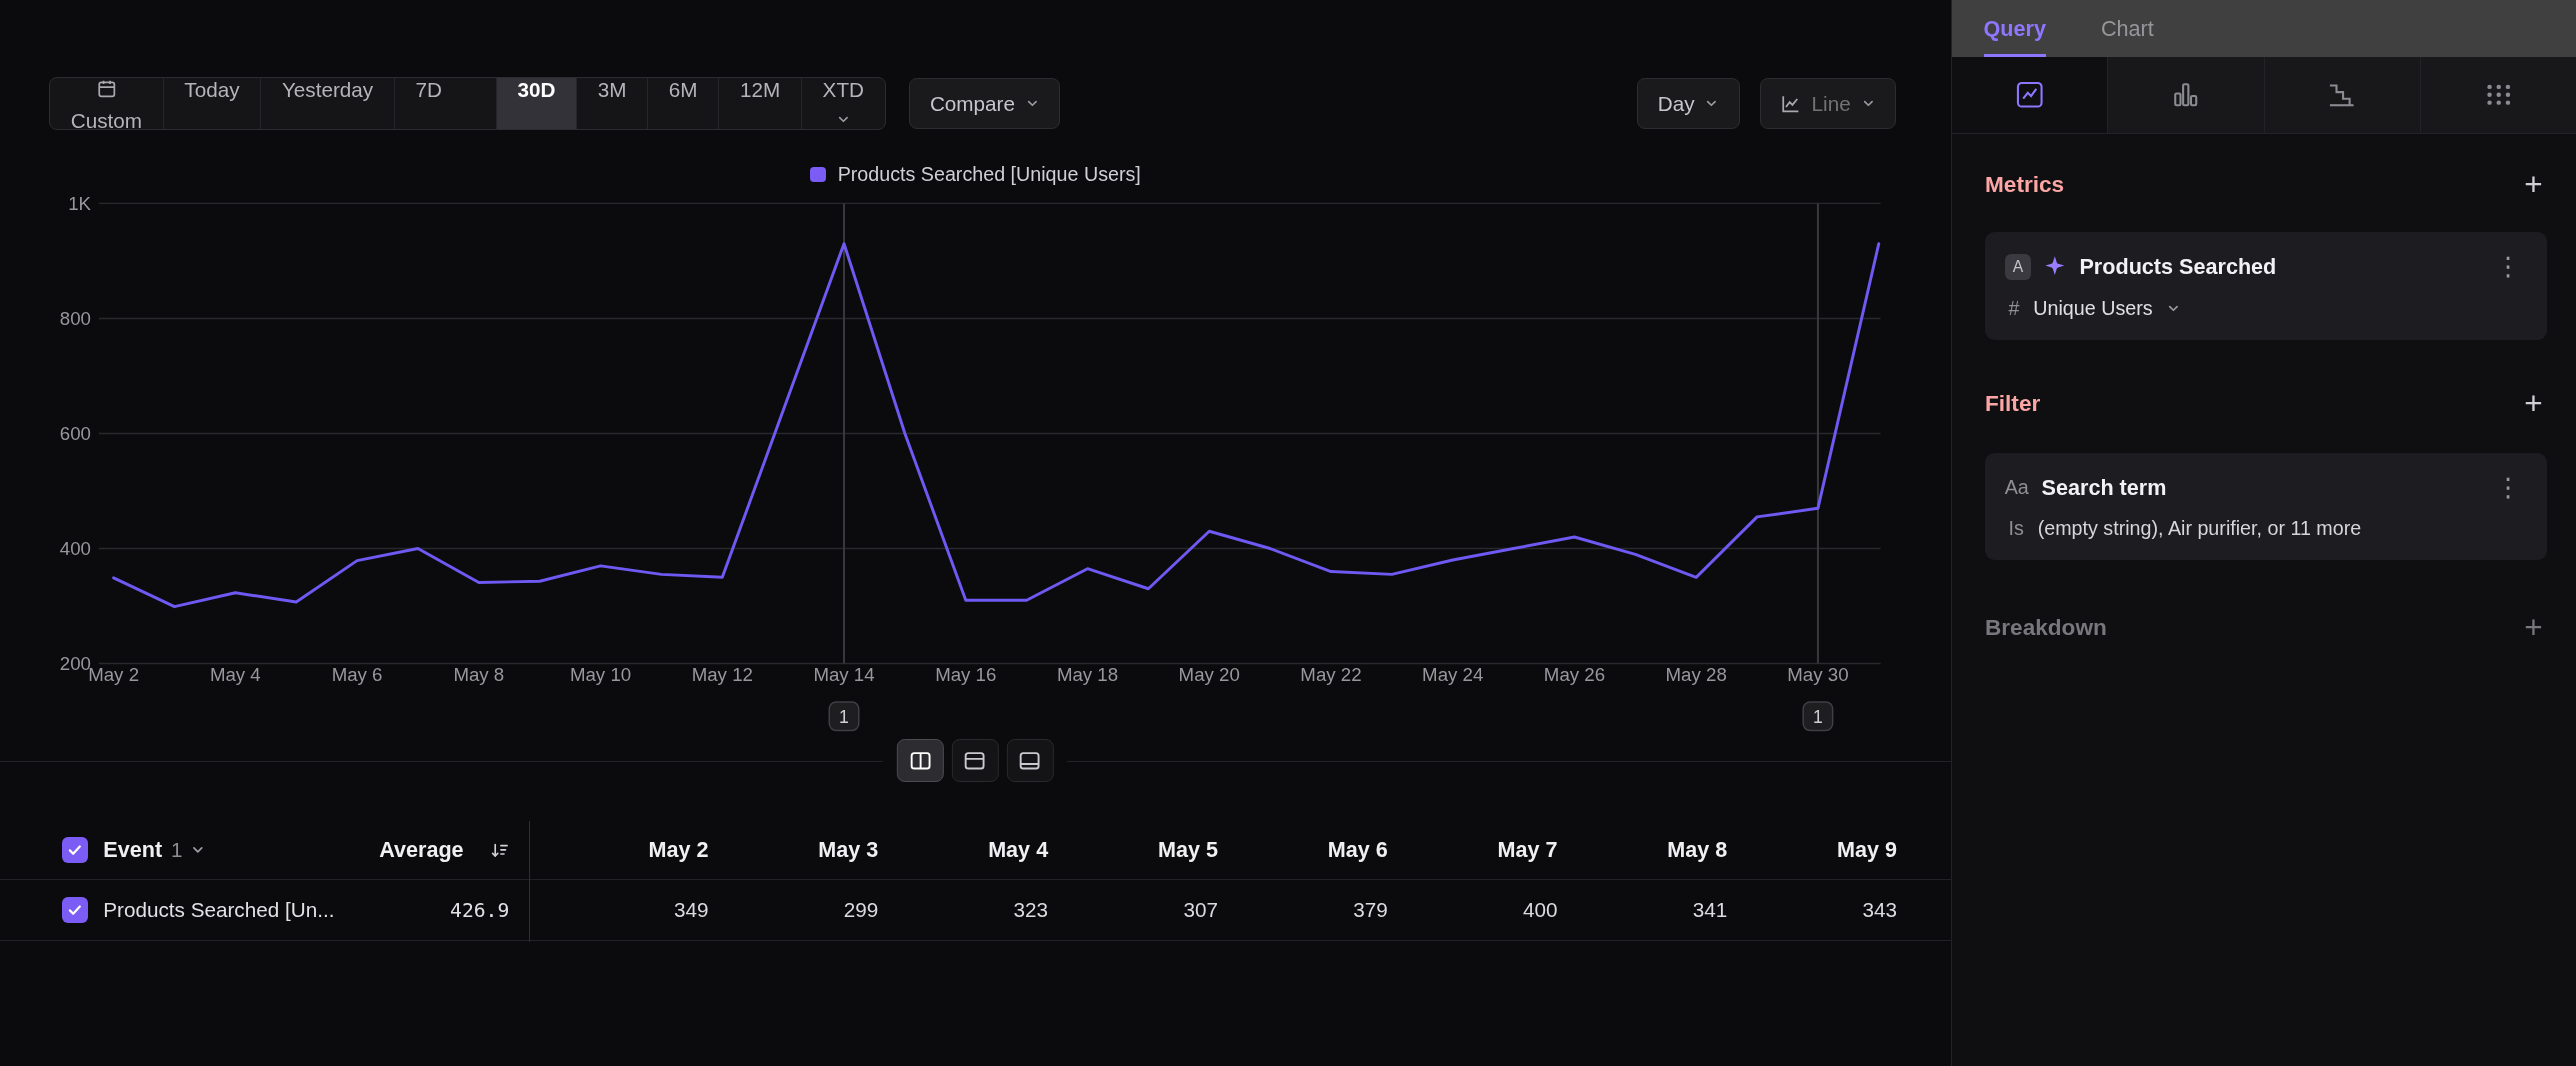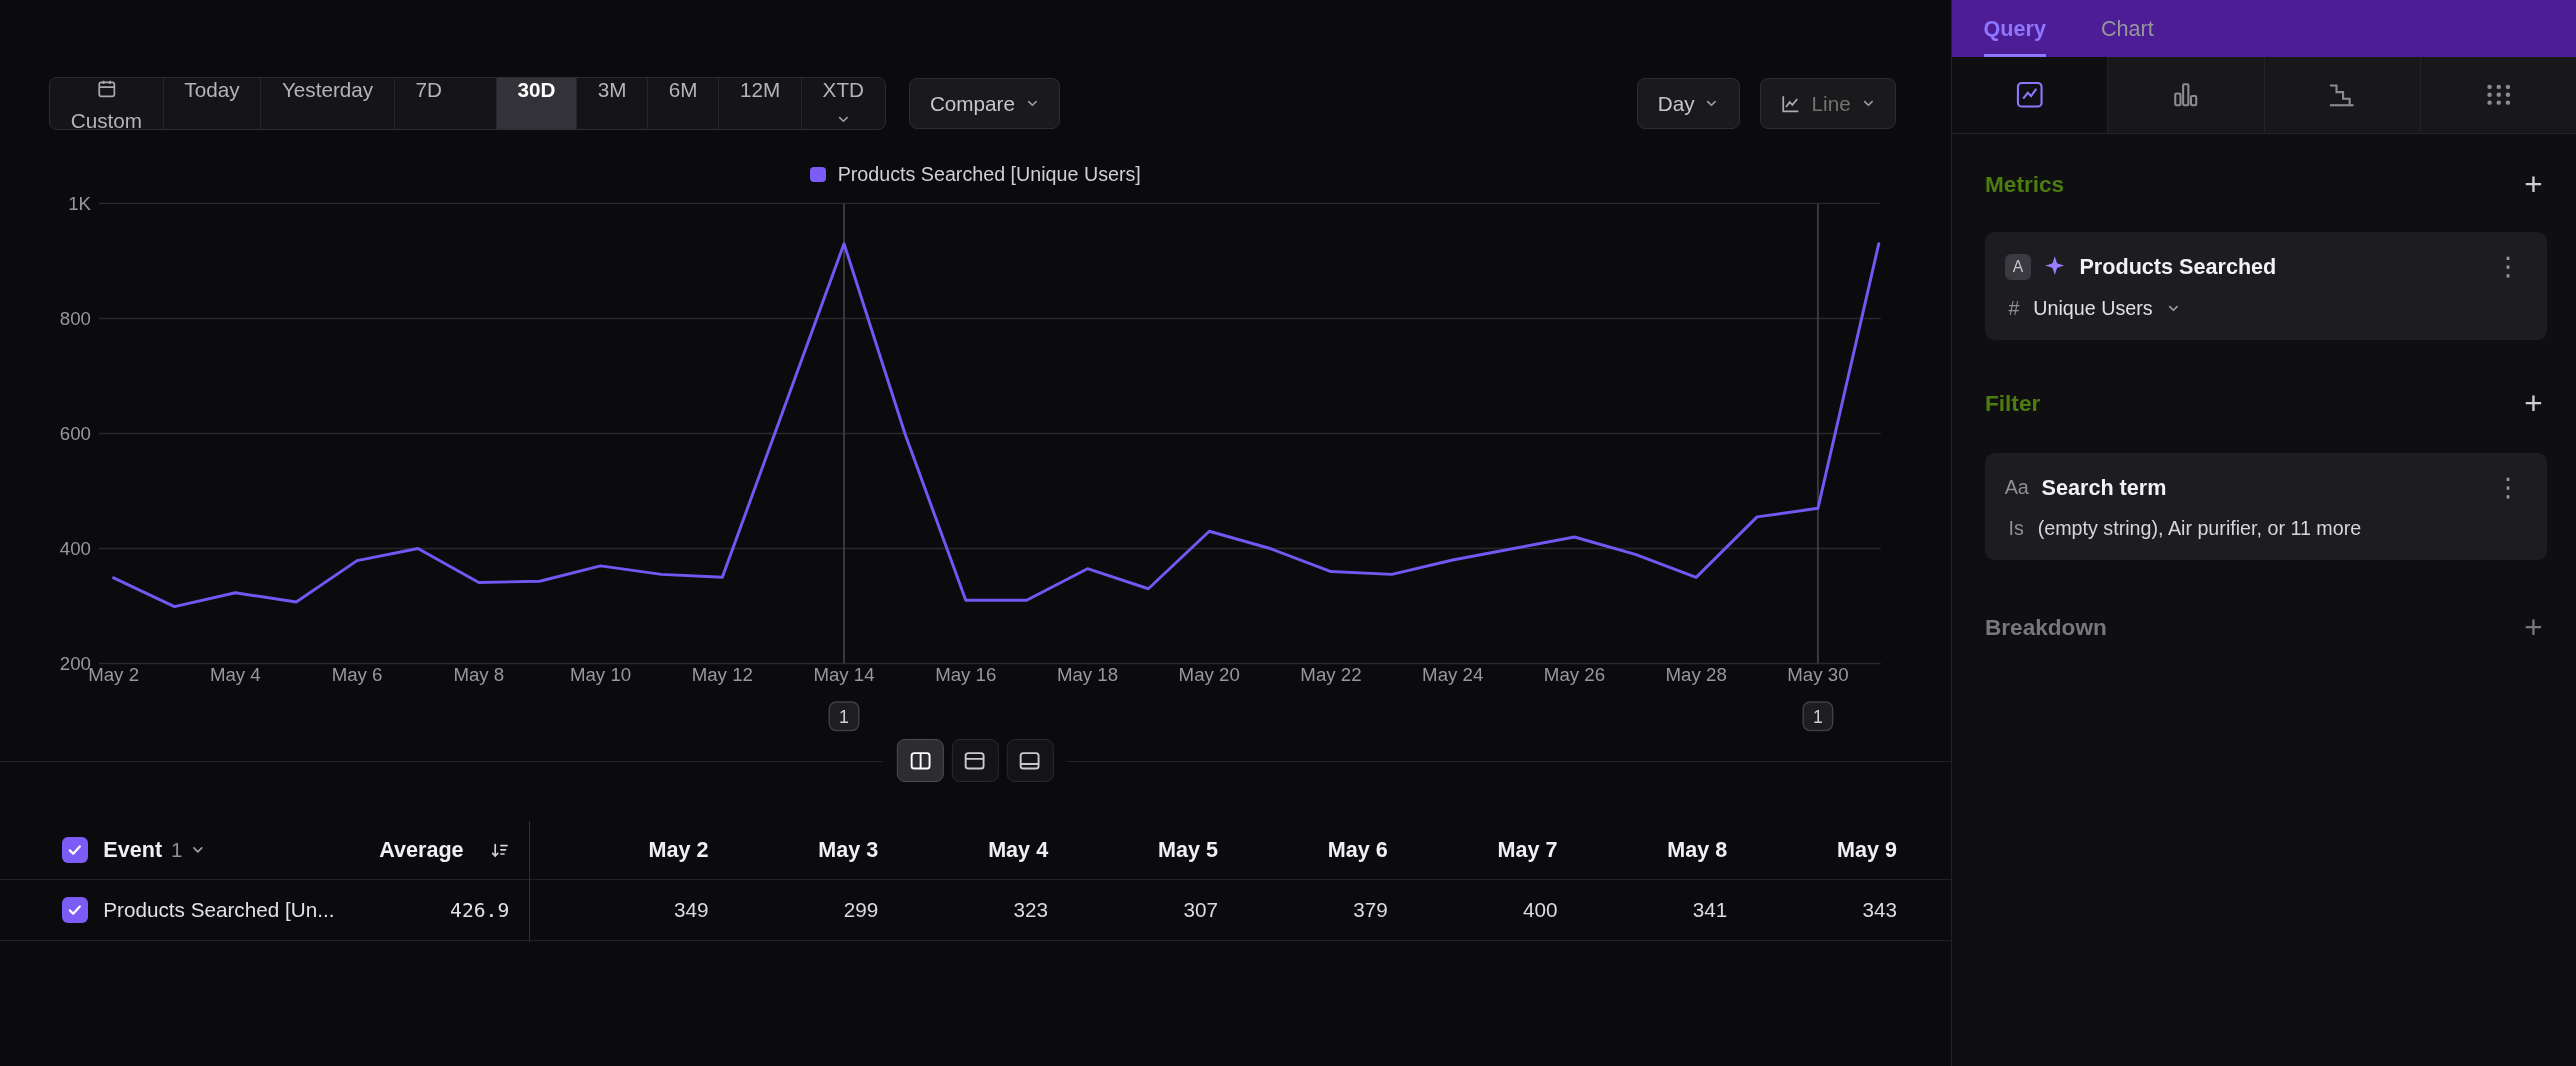--- a/index.html
+++ b/index.html
@@ -60,34 +60,34 @@
   .event-count { margin-left:8.9px; font-size:20.7px; color:#8d8d94; }
   .event-chev { margin-left:7.9px; }
   .avg-wrap { margin-left:auto; display:flex; align-items:center; gap:25px; }
   .avg-label { font-size:21.6px; font-weight:bold; color:#f0f0f3; }
   .row-name { margin-left:15.7px; font-size:20.7px; color:#e2e2e6; white-space:nowrap; overflow:hidden; }
   .avg-value { margin-left:auto; font-family:"DejaVu Sans Mono", monospace; font-size:19.7px; color:#e2e2e6; }
 
   
   #sidebar { position:absolute; left:1951px; top:0; width:625px; height:1067px;
              background:#0f0f11; border-left:1px solid #232327; }
-  .sb-tabs { height:57px; background:#4c1d95; display:flex; align-items:stretch; padding-left:31.5px; gap:55px; }
+  .sb-tabs { height:57px; background:#404040; display:flex; align-items:stretch; padding-left:31.5px; gap:55px; }
   .sb-tab { display:flex; align-items:center; font-size:21.6px; color:#96969c; cursor:pointer;
             border-bottom:3px solid transparent; padding-top:3px; }
   .sb-tab.active { color:var(--tab-active,#8F76FF); font-weight:bold; border-bottom-color:var(--tab-active,#8F76FF); }
 
   .sb-icon-tabs { height:77px; display:flex; border-bottom:1px solid #232327; }
   .sb-icon-tab { flex:1; display:flex; align-items:center; justify-content:center;
                  background:#18181a; border-left:1px solid #232327; color:#8b8b92; cursor:pointer; }
   .sb-icon-tab:first-child { border-left:none; }
   .sb-icon-tab.active { background:transparent; color:var(--tab-active,#8F76FF); border-bottom:1px solid transparent; margin-bottom:-1px; }
 
   .sb-abs { position:absolute; left:33px; right:29.5px; }
   .section-head { display:flex; align-items:center; justify-content:space-between; }
-  .section-title { font-size:22.6px; font-weight:bold; color:#4d7c0f; }
+  .section-title { font-size:22.6px; font-weight:bold; color:#fca5a5; }
   .section-title.dim { color:#77777d; }
   .plus-btn { font-size:31.5px; font-weight:normal; color:#cfcfd4; line-height:1; cursor:pointer; padding:0 3.9px; }
   .plus-btn.dim { color:#77777d; }
 
   .card { background:#1d1d21; border-radius:9.8px; padding:21.6px 19.7px 19.7px 19.7px; cursor:pointer; }
   .card-row1 { display:flex; align-items:center; }
   .letter-badge { width:26.6px; height:26.6px; border-radius:5.9px; background:#3a3a40; color:#c3c3c9;
                   font-size:15.7px; display:flex; align-items:center; justify-content:center; flex:none; }
   .card-title { font-size:21.6px; font-weight:bold; color:#f2f2f5; margin-left:12.8px; }
   .kebab { margin-left:auto; color:#9a9aa0; font-size:25.6px; line-height:1; cursor:pointer; padding:0 5.9px; }

